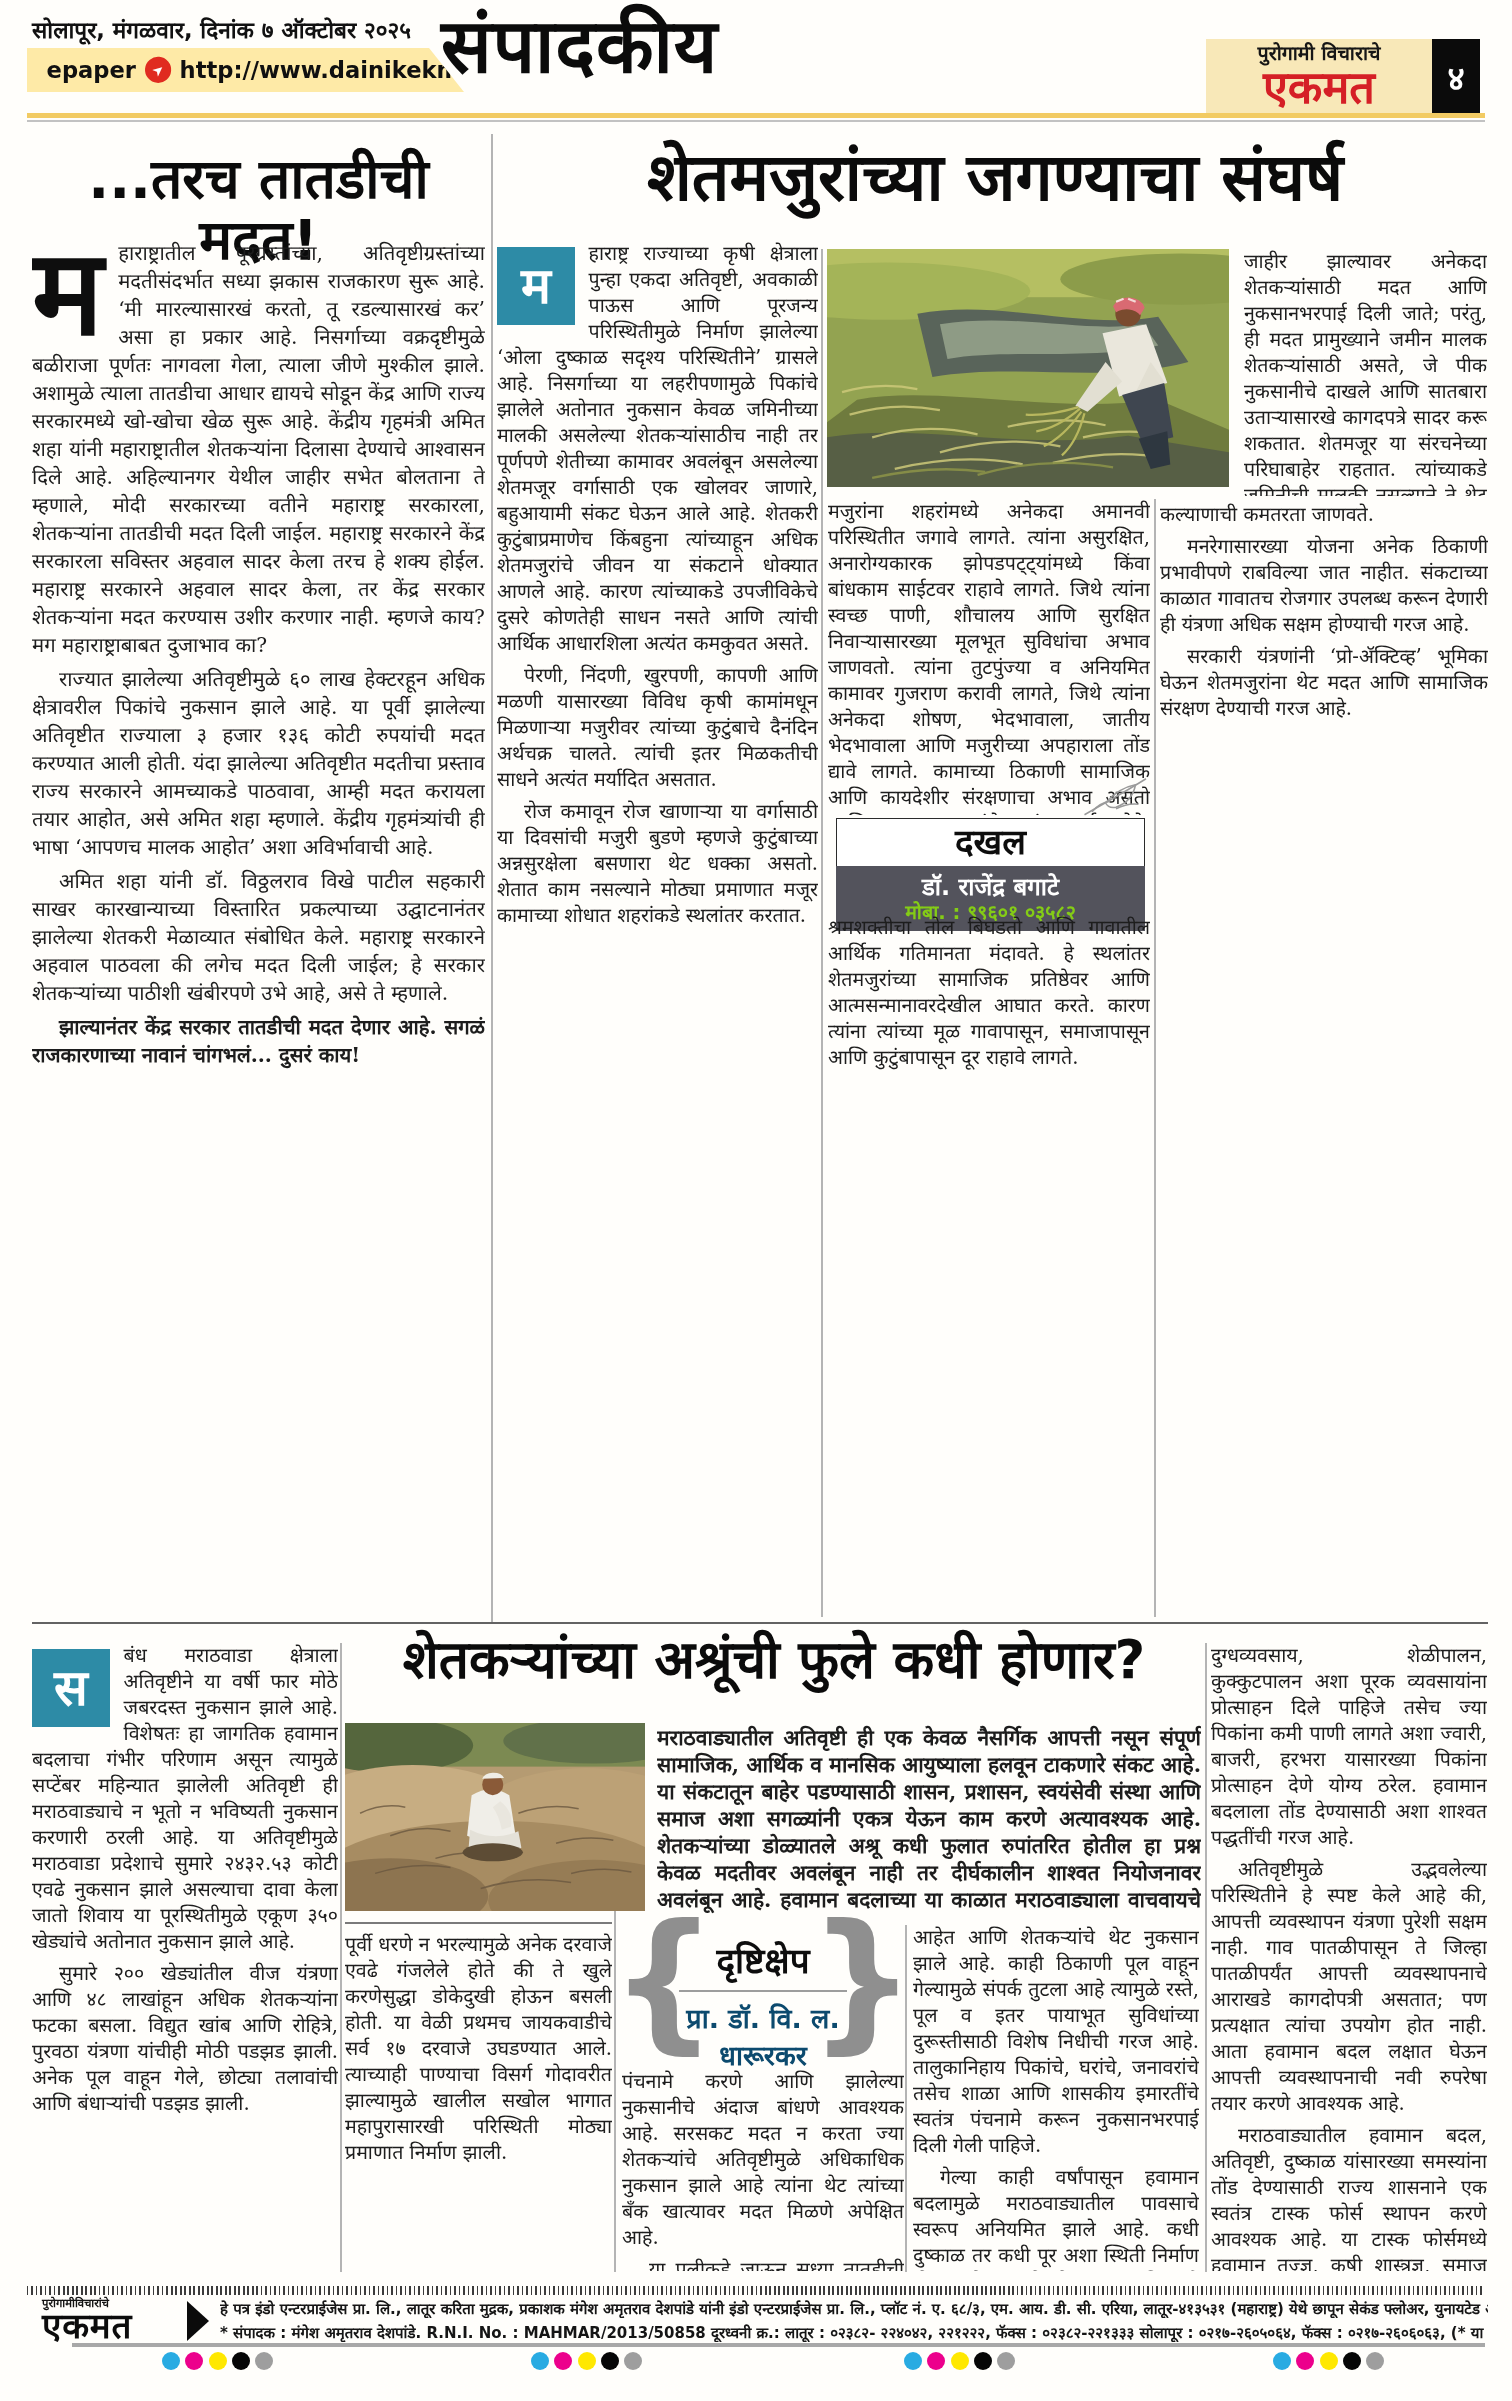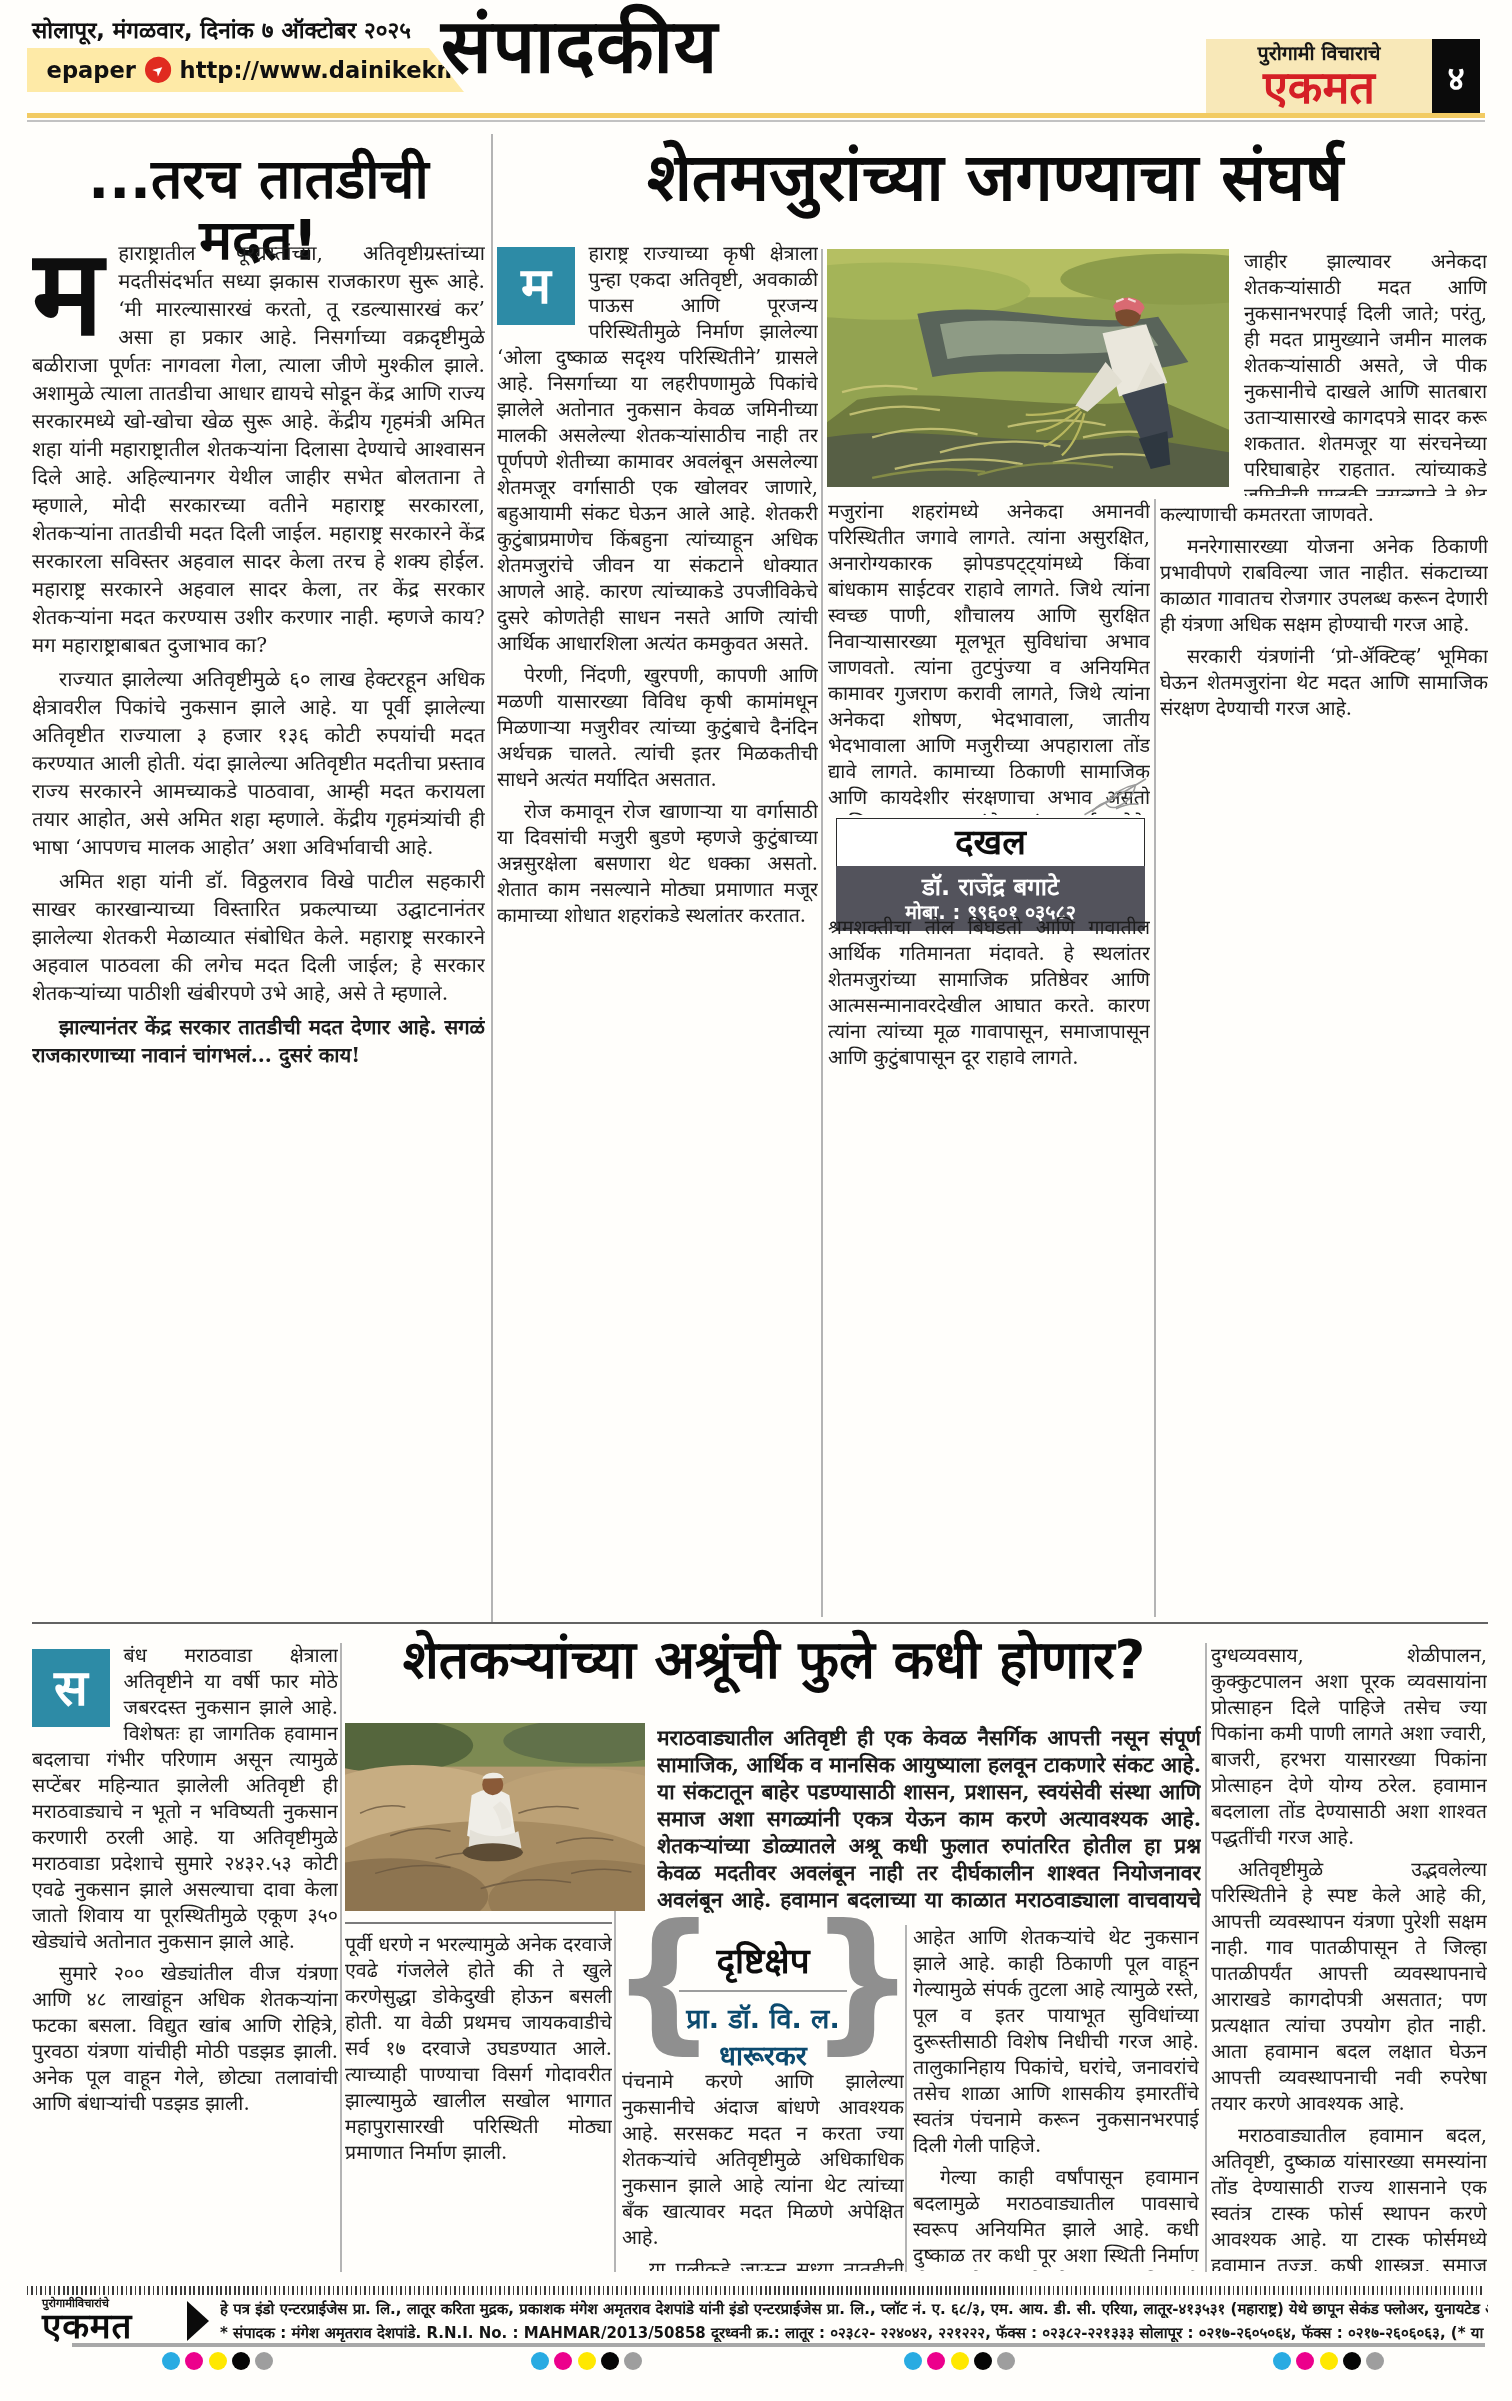--- a/index.html
+++ b/index.html
@@ -73,21 +73,21 @@
   .photo svg{display:block;width:100%;height:100%;}
   .photo1{left:827px;top:249px;width:402px;height:238px;}
   .photo2{left:345px;top:1723px;width:300px;height:188px;}
   .photo2-rule{left:345px;top:1922px;width:267px;height:1.5px;background:#7a7a7a;}
   
   .dakhal{left:836px;top:818px;width:309px;height:113px;}
   .dakhal-top{box-sizing:border-box;border:1.5px solid #2b2b2b;border-bottom:none;height:48px;background:#fff;display:flex;align-items:center;justify-content:center;}
   .dakhal-title{font-size:35px;font-weight:800;color:#0d0d0d;line-height:1;}
   .dakhal-band{height:65px;background:#53535c;display:flex;flex-direction:column;align-items:center;justify-content:center;}
   .dakhal-author{color:#fff;font-size:24px;font-weight:700;line-height:1.15;}
-  .dakhal-mobile{color:#ffffff;font-size:19.6px;font-weight:600;line-height:1.1;}
+  .dakhal-mobile{color:#84cc16;font-size:19.6px;font-weight:600;line-height:1.1;}
   .leaf-decor{left:1077px;top:774px;width:75px;height:44px;}
   
   .drishti{left:622px;top:1925px;width:282px;height:139px;}
   .drishti-inner{position:absolute;left:27px;right:27px;top:3px;bottom:3px;text-align:center;}
   .drishti-brace{position:absolute;top:-19.6px;font-size:151px;line-height:151px;color:#8f8f8f;font-weight:700;font-family:"DejaVu Sans",sans-serif;}
   .drishti-brace.l{left:-12px;}
   .drishti-brace.r{right:-12px;}
   .drishti-title{font-size:35px;font-weight:800;color:#0d0d0d;margin-top:7.5px;}
   .drishti-rule{width:74%;height:1.5px;background:#9d9d9d;margin:7.5px auto;}
   .drishti-author{font-size:27px;font-weight:700;color:#0c4a6e;}

